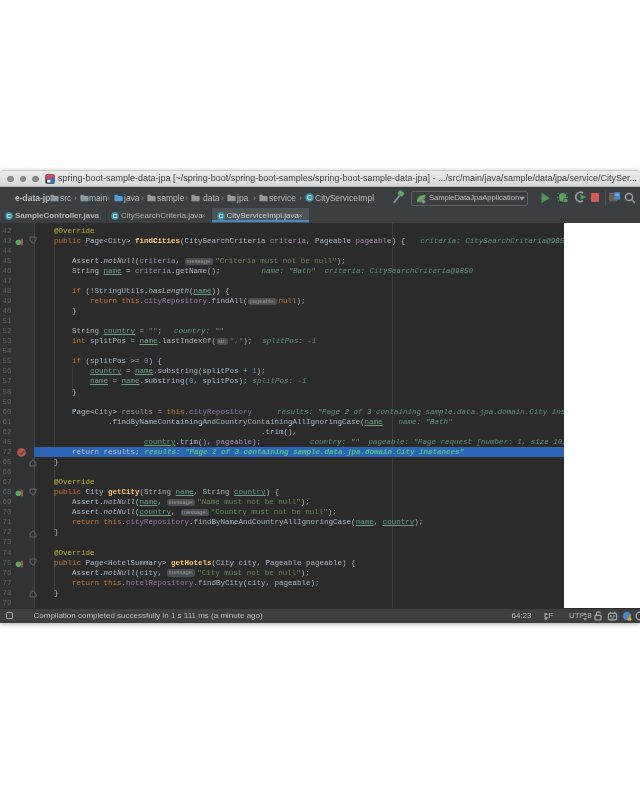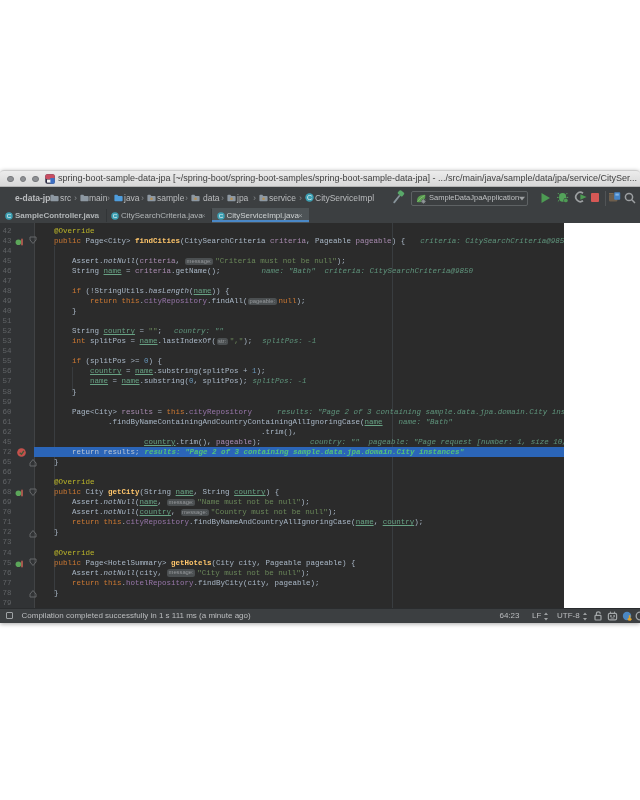--- a/index.html
+++ b/index.html
@@ -36,21 +36,21 @@
   .m{color:#ffc66b;font-weight:bold;}
   .f{color:#9876aa;}
   .p{color:#a88bb0;}
   .v{color:#67a183;text-decoration:underline;text-underline-offset:1px;}
   .it{font-style:italic;}
   .h{font-style:italic;color:#5f947c;}
   .hb{font-style:italic;font-weight:bold;color:#54c17b;}
   .chip{display:inline-block;background:#4b4f51;color:#96999c;font-size:5.8px;font-family:"Liberation Sans",sans-serif;font-style:normal;border-radius:2.5px;padding:1px 1.5px 0.5px;margin:0 2px 0 5px;vertical-align:0.2px;line-height:5.8px;letter-spacing:0;}
   
   #statusbar{position:absolute;left:0;top:607.7px;width:640px;height:15.3px;background:#3c3f41;border-top:1px solid #2a2c2e;box-sizing:border-box;}
-  .sbtext{position:absolute;font-size:8px;color:#bbbdbf;white-space:nowrap;}
+  .sbtext{position:absolute;font-size:8px;color:#bbbdbf;white-space:nowrap;margin-left:12px;}
 </style>
 </head>
 <body>
 
   <div class="abs" style="left:0;top:170px;width:640px;height:453px;box-shadow:0 1px 4px rgba(0,0,0,0.35);border-radius:4px 4px 0 0;"></div>
   <div id="titlebar"></div>
   <div class="tl" style="left:7.4px;"></div>
   <div class="tl" style="left:19.9px;"></div>
   <div class="tl" style="left:32.1px;"></div>
   <svg class="abs" style="left:45px;top:173.5px;" width="10" height="10" viewBox="0 0 10 10">

